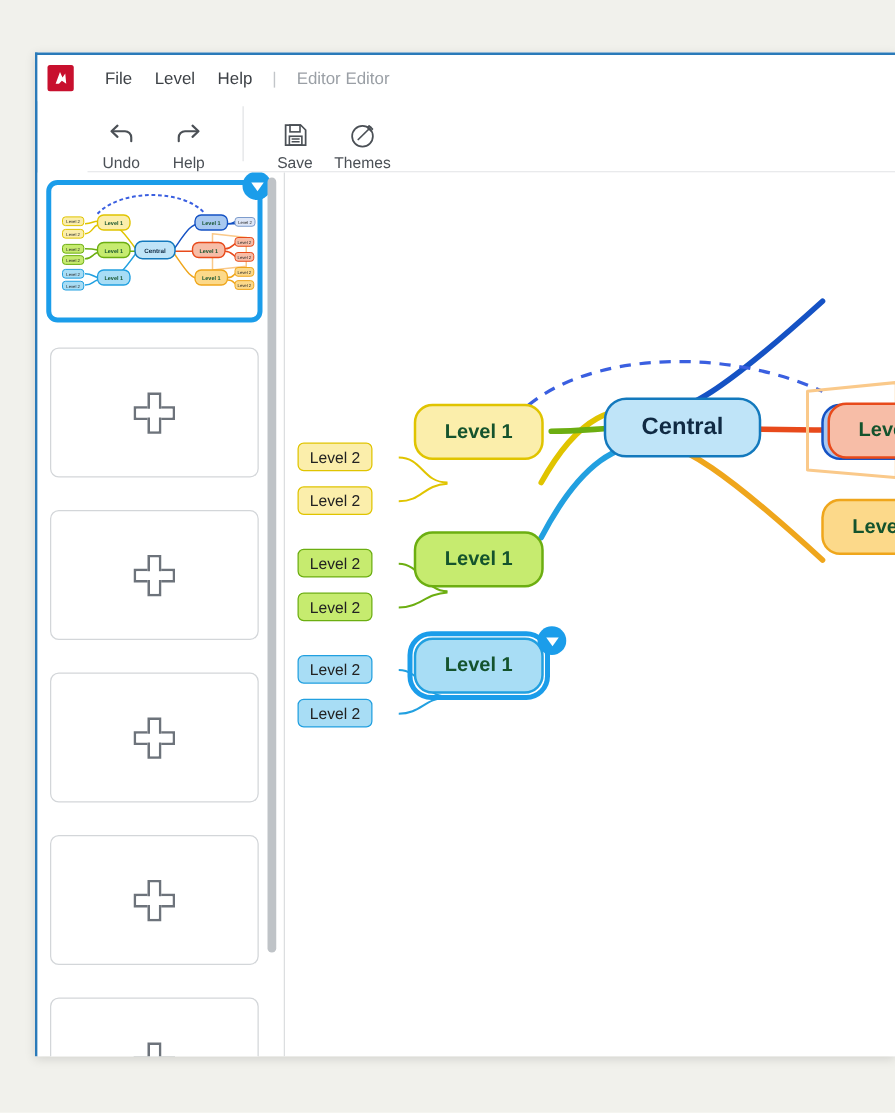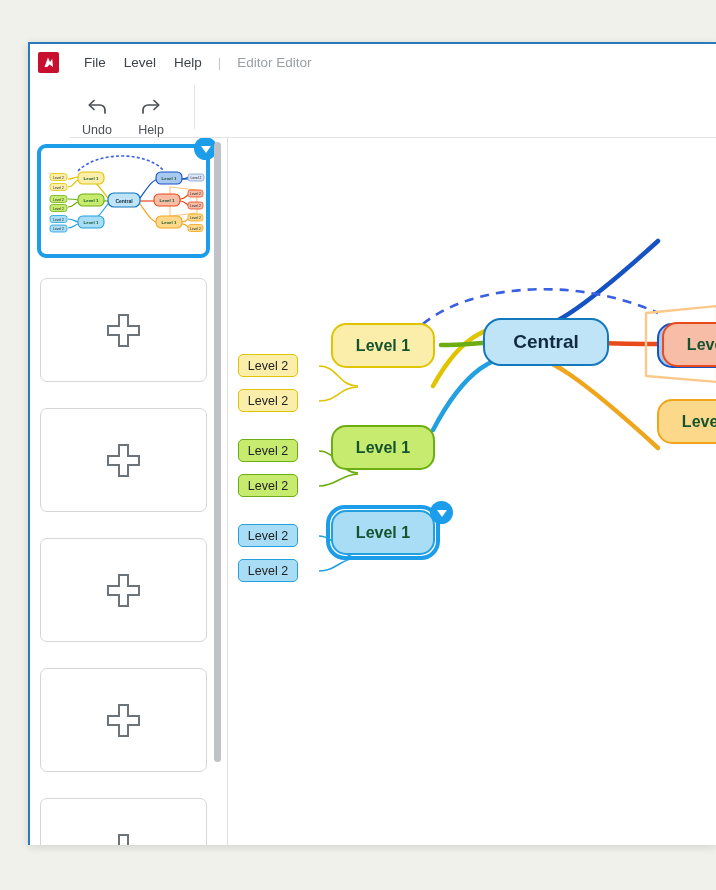--- a/index.html
+++ b/index.html
@@ -259,20 +259,45 @@
             <path d="M19 8 H9 a5 5 0 0 0 -5 5 v3" fill="none" stroke="#4b5056" stroke-width="1.7" stroke-linecap="round"></path>
             <path d="M15 3.5 L19.8 8 L15 12.5" fill="none" stroke="#4b5056" stroke-width="1.7" stroke-linecap="round" stroke-linejoin="round"></path>
           </svg>
         </div>
         <div class="tb-label">Help</div>
       </div>
     </div>
 
     <div class="tb-divider"></div>
 
+    <div class="tb-group">
+      <div class="tb-btn">
+        <div class="tb-icon">
+          <svg width="21" height="22" viewBox="0 0 21 22">
+            <path d="M2.5 3 H14.5 L18.5 7 V19 H2.5 Z" fill="none" stroke="#4b5056" stroke-width="1.4"></path>
+            <rect x="6" y="3" width="8" height="5.5" fill="none" stroke="#4b5056" stroke-width="1.3"></rect>
+            <rect x="5.5" y="12" width="10" height="7" fill="none" stroke="#4b5056" stroke-width="1.3"></rect>
+            <line x1="7.3" y1="14.2" x2="13.7" y2="14.2" stroke="#4b5056" stroke-width="1.1"></line>
+            <line x1="7.3" y1="16.4" x2="13.7" y2="16.4" stroke="#4b5056" stroke-width="1.1"></line>
+          </svg>
+        </div>
+        <div class="tb-label">Save</div>
+      </div>
+
+      <div class="tb-btn">
+        <div class="tb-icon">
+          <svg width="23" height="23" viewBox="0 0 23 23">
+            <circle cx="11" cy="12" r="8.3" fill="none" stroke="#4b5056" stroke-width="1.4"></circle>
+            <path d="M17.6 4.8 L7.6 14.6" fill="none" stroke="#4b5056" stroke-width="1.4" stroke-linecap="round"></path>
+            <path d="M16.3 3.6 L19 6.2 L17.6 7.6 L15 5 Z" fill="none" stroke="#4b5056" stroke-width="1.3" stroke-linejoin="round"></path>
+          </svg>
+        </div>
+        <div class="tb-label">Themes</div>
+      </div>
+    </div>
   </div>
 
   <div id="body-split">
 
     <div id="sidebar">
       <div id="slides">
 
         <div class="slide selected">
           <div class="slide-badge">
             <div class="badge-tri"></div>

